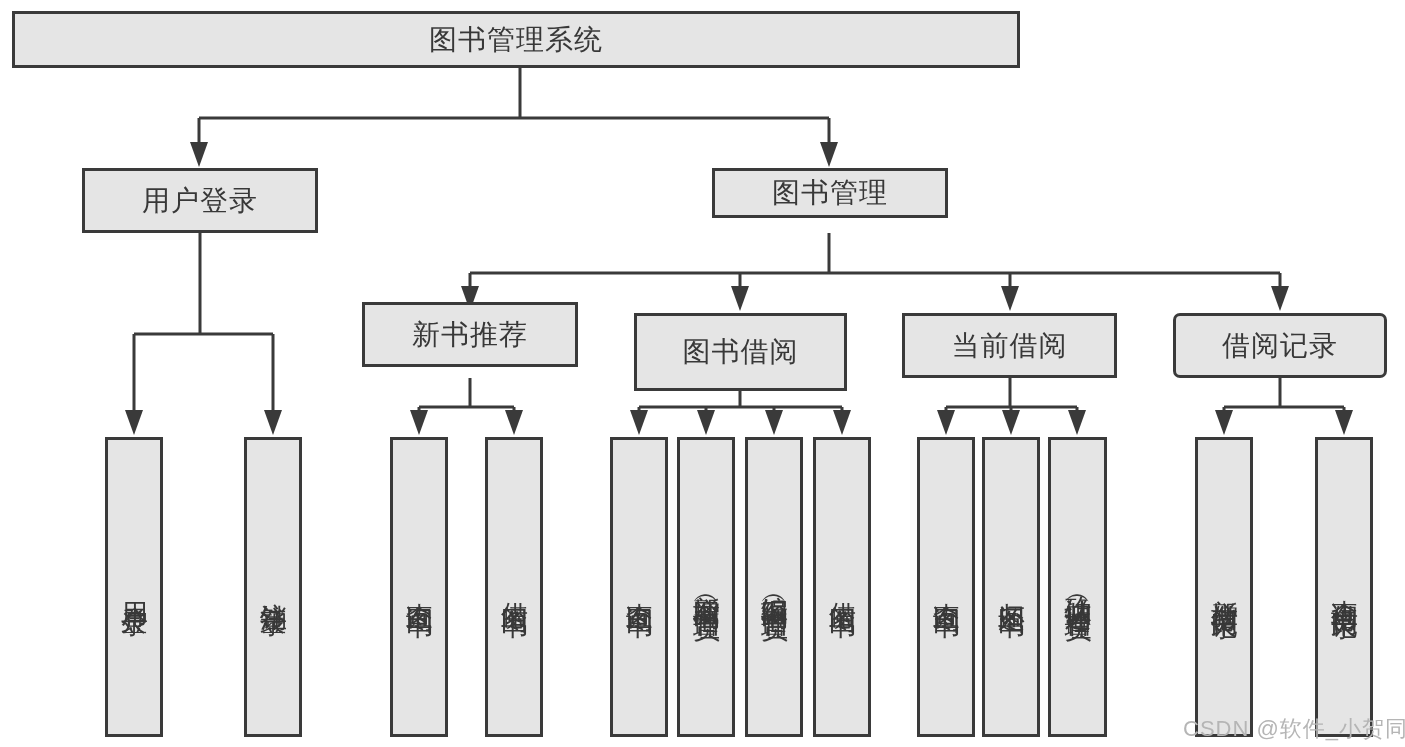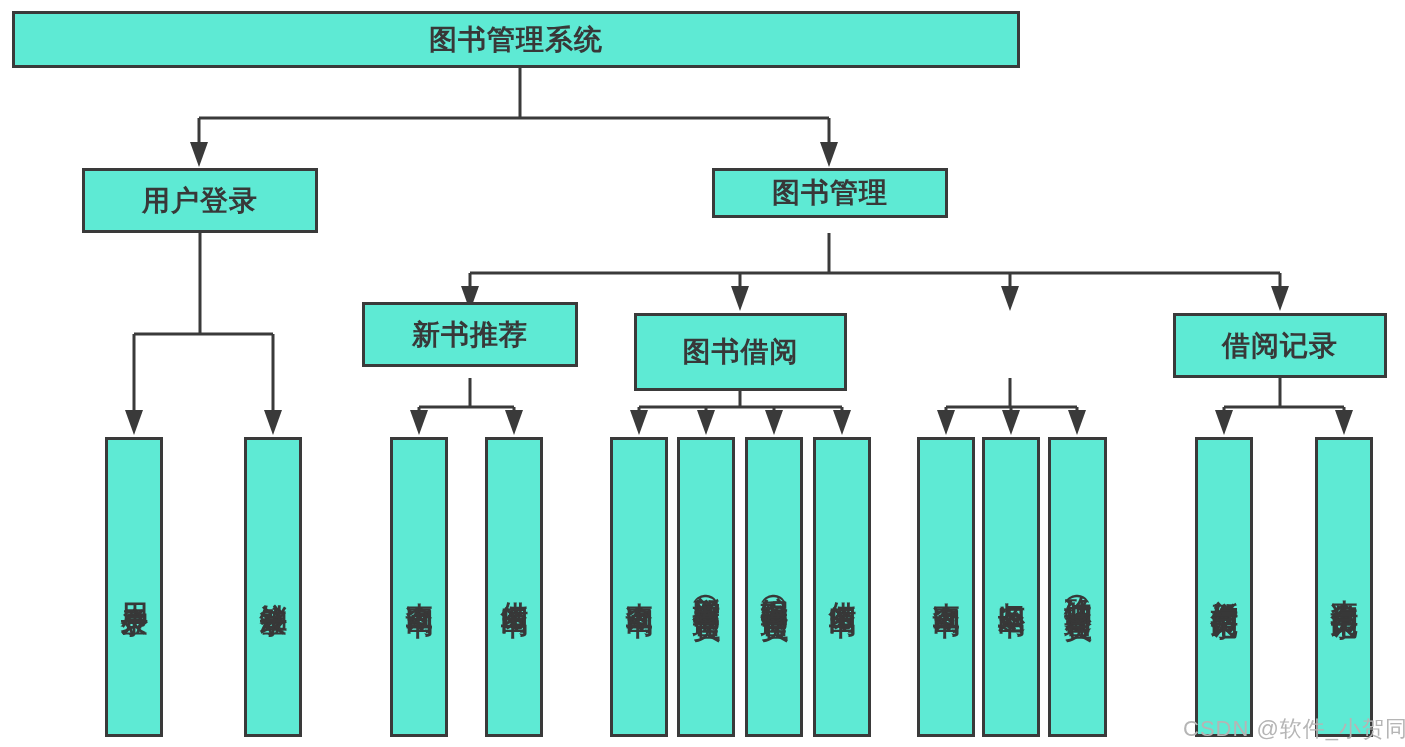--- a/index.html
+++ b/index.html
@@ -8,23 +8,23 @@
     background:var(--background,#ffffff);
     font-family:"Liberation Sans","DejaVu Sans",sans-serif;
     overflow:hidden;
   }
   svg.connectors { position:absolute; left:0; top:0; }
   .connectors path { stroke:var(--line,#3a3a3a); stroke-width:3; fill:none; }
   .connectors polygon { fill:var(--line,#3a3a3a); stroke:none; }
   .box {
     position:absolute; box-sizing:border-box;
     border:3px solid var(--line,#3a3a3a);
-    background:#5eead4; color:var(--text,#3a3a3a);
+    background:#e5e5e5; color:var(--text,#3a3a3a);
     display:flex; align-items:center; justify-content:center;
-    font-size:28px; letter-spacing:1px; line-height:1; text-align:left;font-weight:bold;
+    font-size:28px; letter-spacing:1px; line-height:1; text-align:left;
   }
   .box.v {
     writing-mode:vertical-rl; text-orientation:mixed;
     letter-spacing:3px; padding:4px 0; font-size:27px;
   }
   .watermark {
     position:absolute; left:1183px; top:714px;
     font-size:22px; letter-spacing:1px;
     color:var(--watermark,#b5b5b5); white-space:nowrap; z-index:5;
   }
@@ -70,21 +70,22 @@
     <polygon points="1335,410 1353,410 1344,435"></polygon>
   </svg>
 
   <div class="box" style="left:12px; top:11px; width:1008px; height:57px;">图书管理系统</div>
 
   <div class="box" style="left:82px; top:168px; width:236px; height:65px;">用户登录</div>
   <div class="box" style="left:712px; top:168px; width:236px; height:50px;">图书管理</div>
 
   <div class="box" style="left:362px; top:302px; width:216px; height:65px;">新书推荐</div>
   <div class="box" style="left:634px; top:313px; width:213px; height:78px;">图书借阅</div>
-  <div class="box" style="left:1173px; top:313px; width:214px; height:65px;">借阅记录</div>
+  <div class="box" style="left:902px; top:313px; width:215px; height:65px;">当前借阅</div>
+  <div class="box" style="left:1173px; top:313px; width:214px; height:65px;border-radius:7px;">借阅记录</div>
 
   <div class="box v" style="left:105px; top:437px; width:58px; height:300px;">用户登录</div>
   <div class="box v" style="left:244px; top:437px; width:58px; height:300px;">注销登录</div>
 
   <div class="box v" style="left:390px; top:437px; width:58px; height:300px;">查询图书</div>
   <div class="box v" style="left:485px; top:437px; width:58px; height:300px;">借阅图书</div>
 
   <div class="box v" style="left:610px; top:437px; width:58px; height:300px;">查询图书</div>
   <div class="box v" style="left:677px; top:437px; width:58px; height:300px;">新增图书（管理员）</div>
   <div class="box v" style="left:745px; top:437px; width:58px; height:300px;">编辑图书（管理员）</div>

